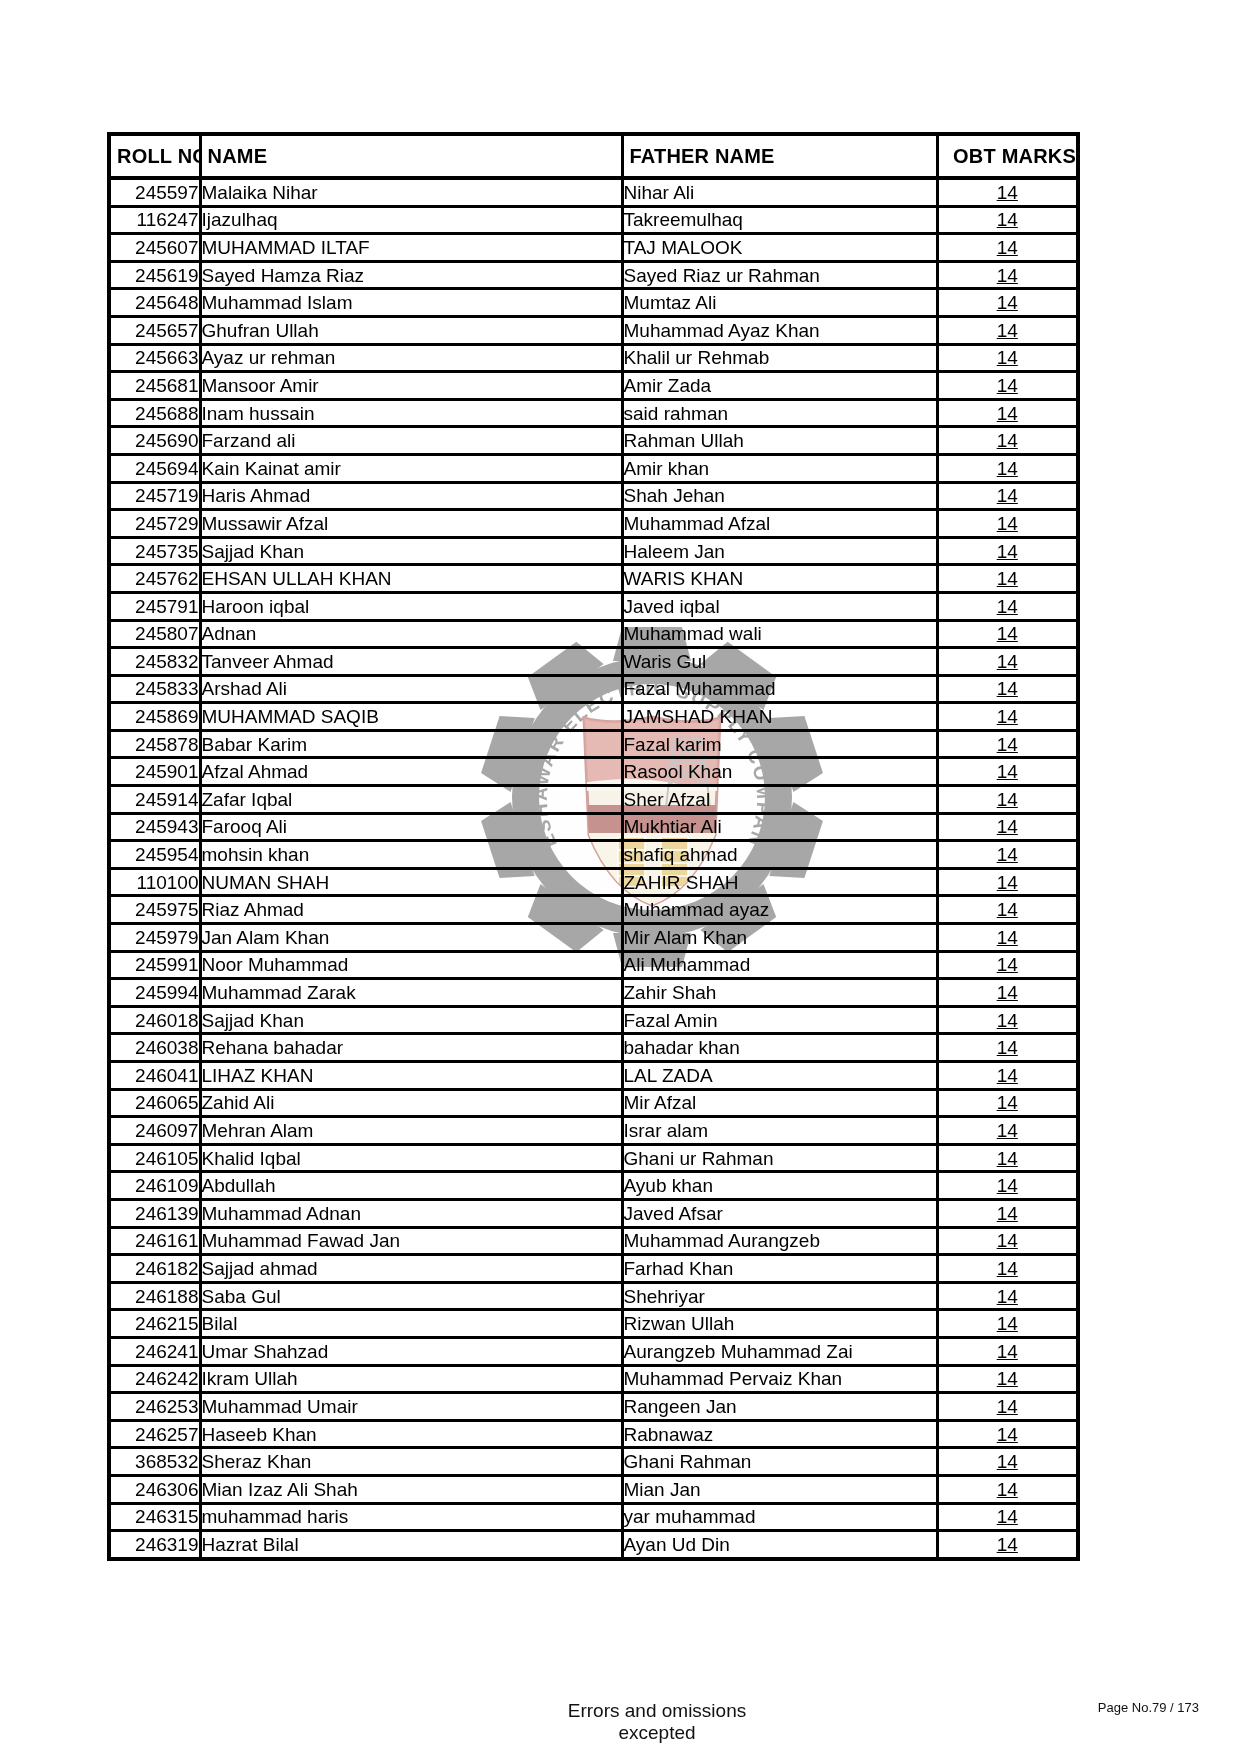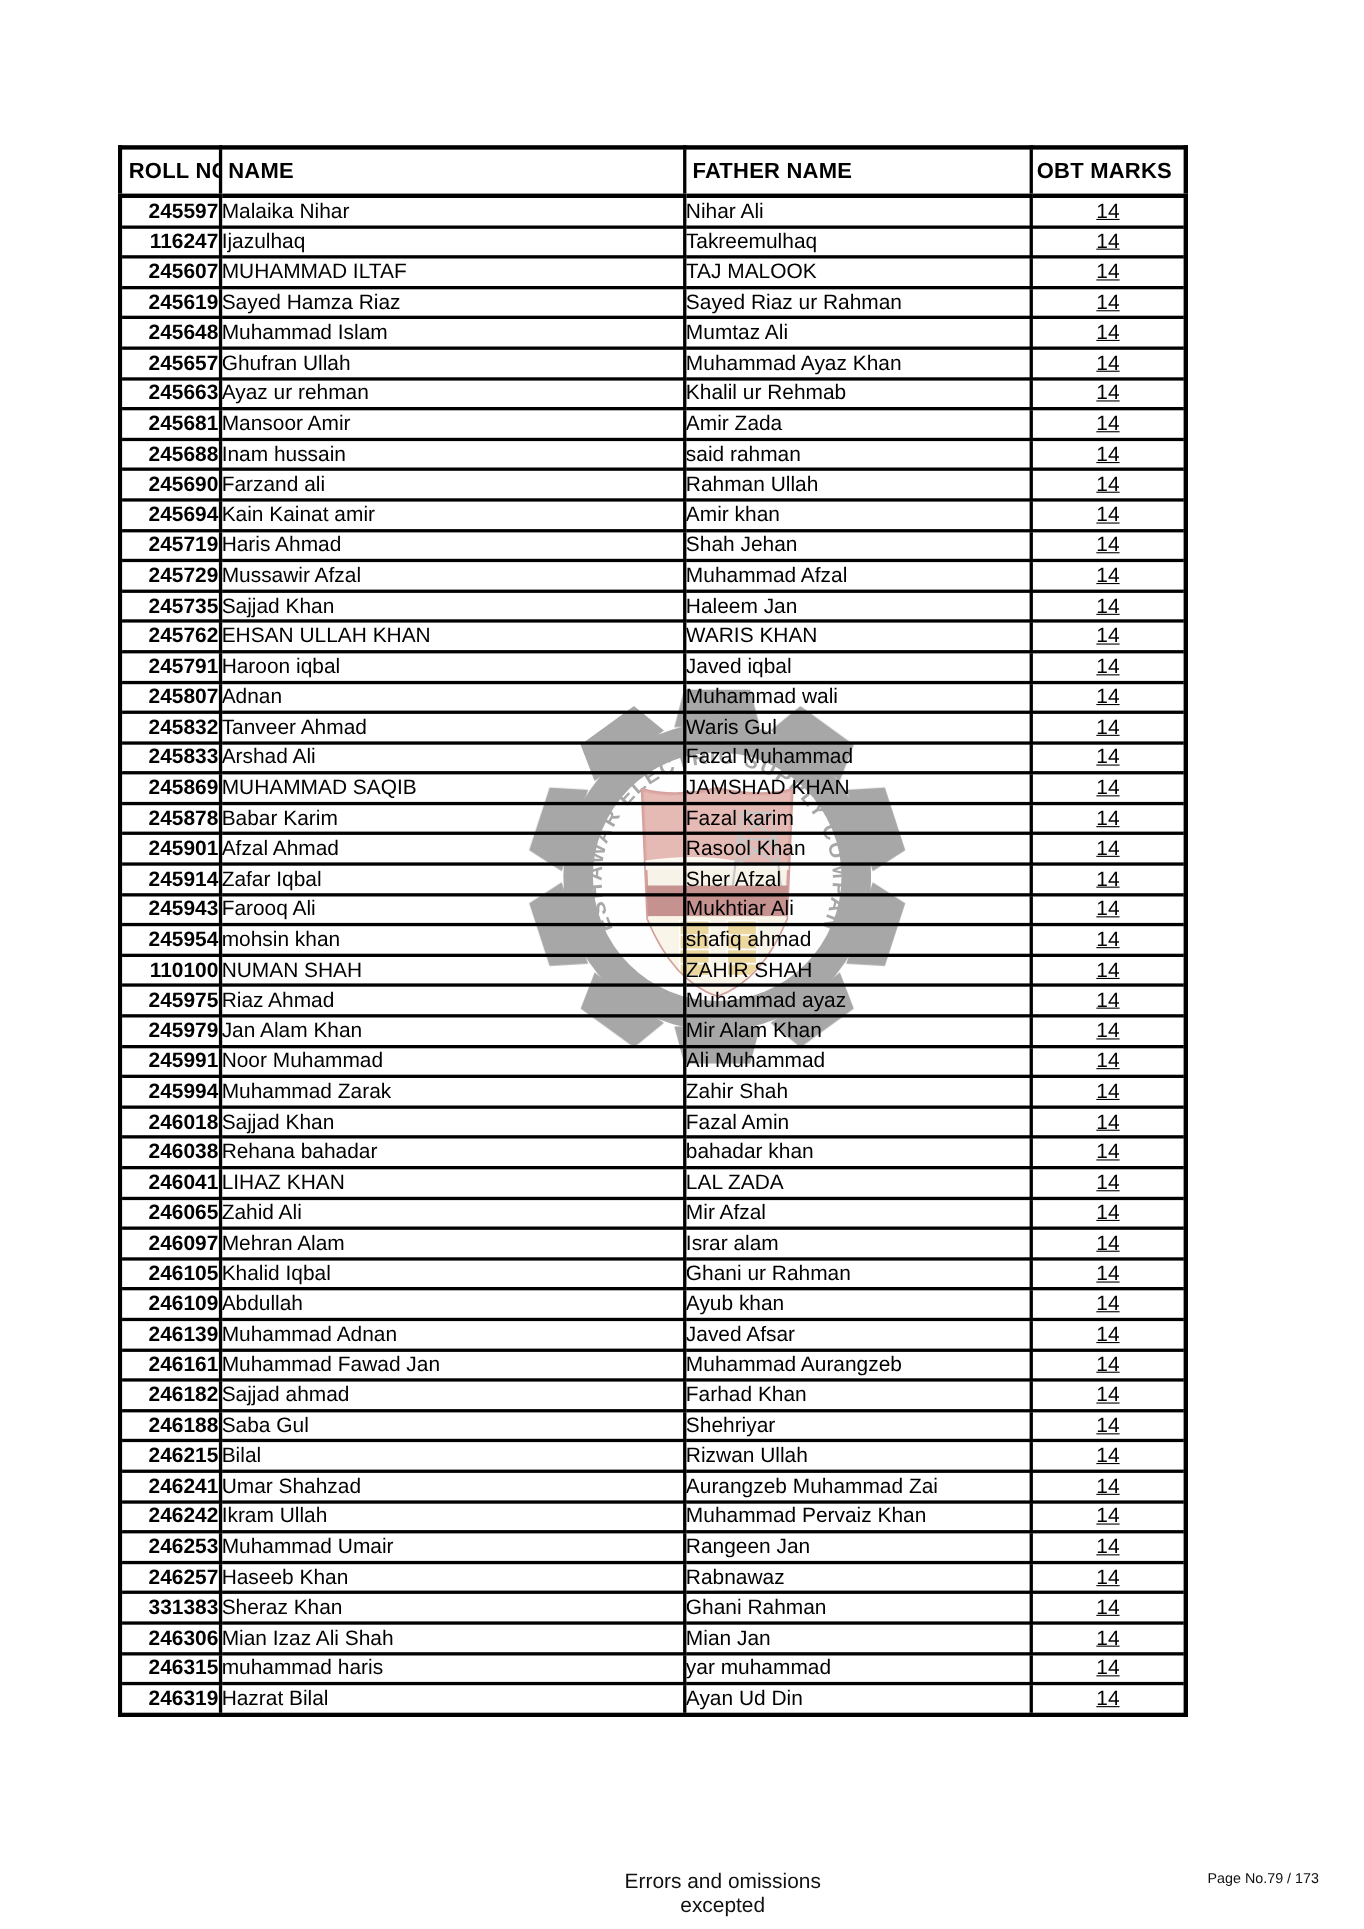--- a/index.html
+++ b/index.html
@@ -26,23 +26,23 @@
   table.results td{
     border:3px solid #000;
     padding:0;overflow:hidden;white-space:nowrap;
     background:transparent;vertical-align:middle;
   }
   table.results thead th{
     border-bottom:4px solid #000;
     height:40px;font-size:20px;font-weight:bold;text-align:left;
     padding-left:6px;letter-spacing:0.2px;
   }
-  table.results thead th.th-marks{text-align:left;padding-left:4px;}
+  table.results thead th.th-marks{text-align:right;padding-left:4px;}
   table.results tbody td{height:24.6px;font-size:19px;line-height:1;}
-  td.cell-roll{font-weight:bold;text-align:right;padding-right:9px;}
+  td.cell-roll{font-weight:normal;text-align:right;padding-right:9px;}
   td.cell-name,td.cell-father{text-align:left;padding-left:6px;}
   td.cell-marks{text-align:center;text-decoration:underline;}
 
   .footer-left{
     position:absolute;top:1700px;left:527px;width:260px;z-index:2;
     font-size:19px;text-align:center;color:#111;
   }
   .footer-right{
     position:absolute;top:1700px;right:41px;z-index:2;
     font-size:13px;color:#111;
@@ -388,21 +388,21 @@
           <td class="cell-father">Rangeen Jan</td>
           <td class="cell-marks">14</td>
         </tr>
         <tr>
           <td class="cell-roll">246257</td>
           <td class="cell-name">Haseeb Khan</td>
           <td class="cell-father">Rabnawaz</td>
           <td class="cell-marks">14</td>
         </tr>
         <tr>
-          <td class="cell-roll">331383</td>
+          <td class="cell-roll">368532</td>
           <td class="cell-name">Sheraz Khan</td>
           <td class="cell-father">Ghani Rahman</td>
           <td class="cell-marks">14</td>
         </tr>
         <tr>
           <td class="cell-roll">246306</td>
           <td class="cell-name">Mian Izaz Ali Shah</td>
           <td class="cell-father">Mian Jan</td>
           <td class="cell-marks">14</td>
         </tr>

